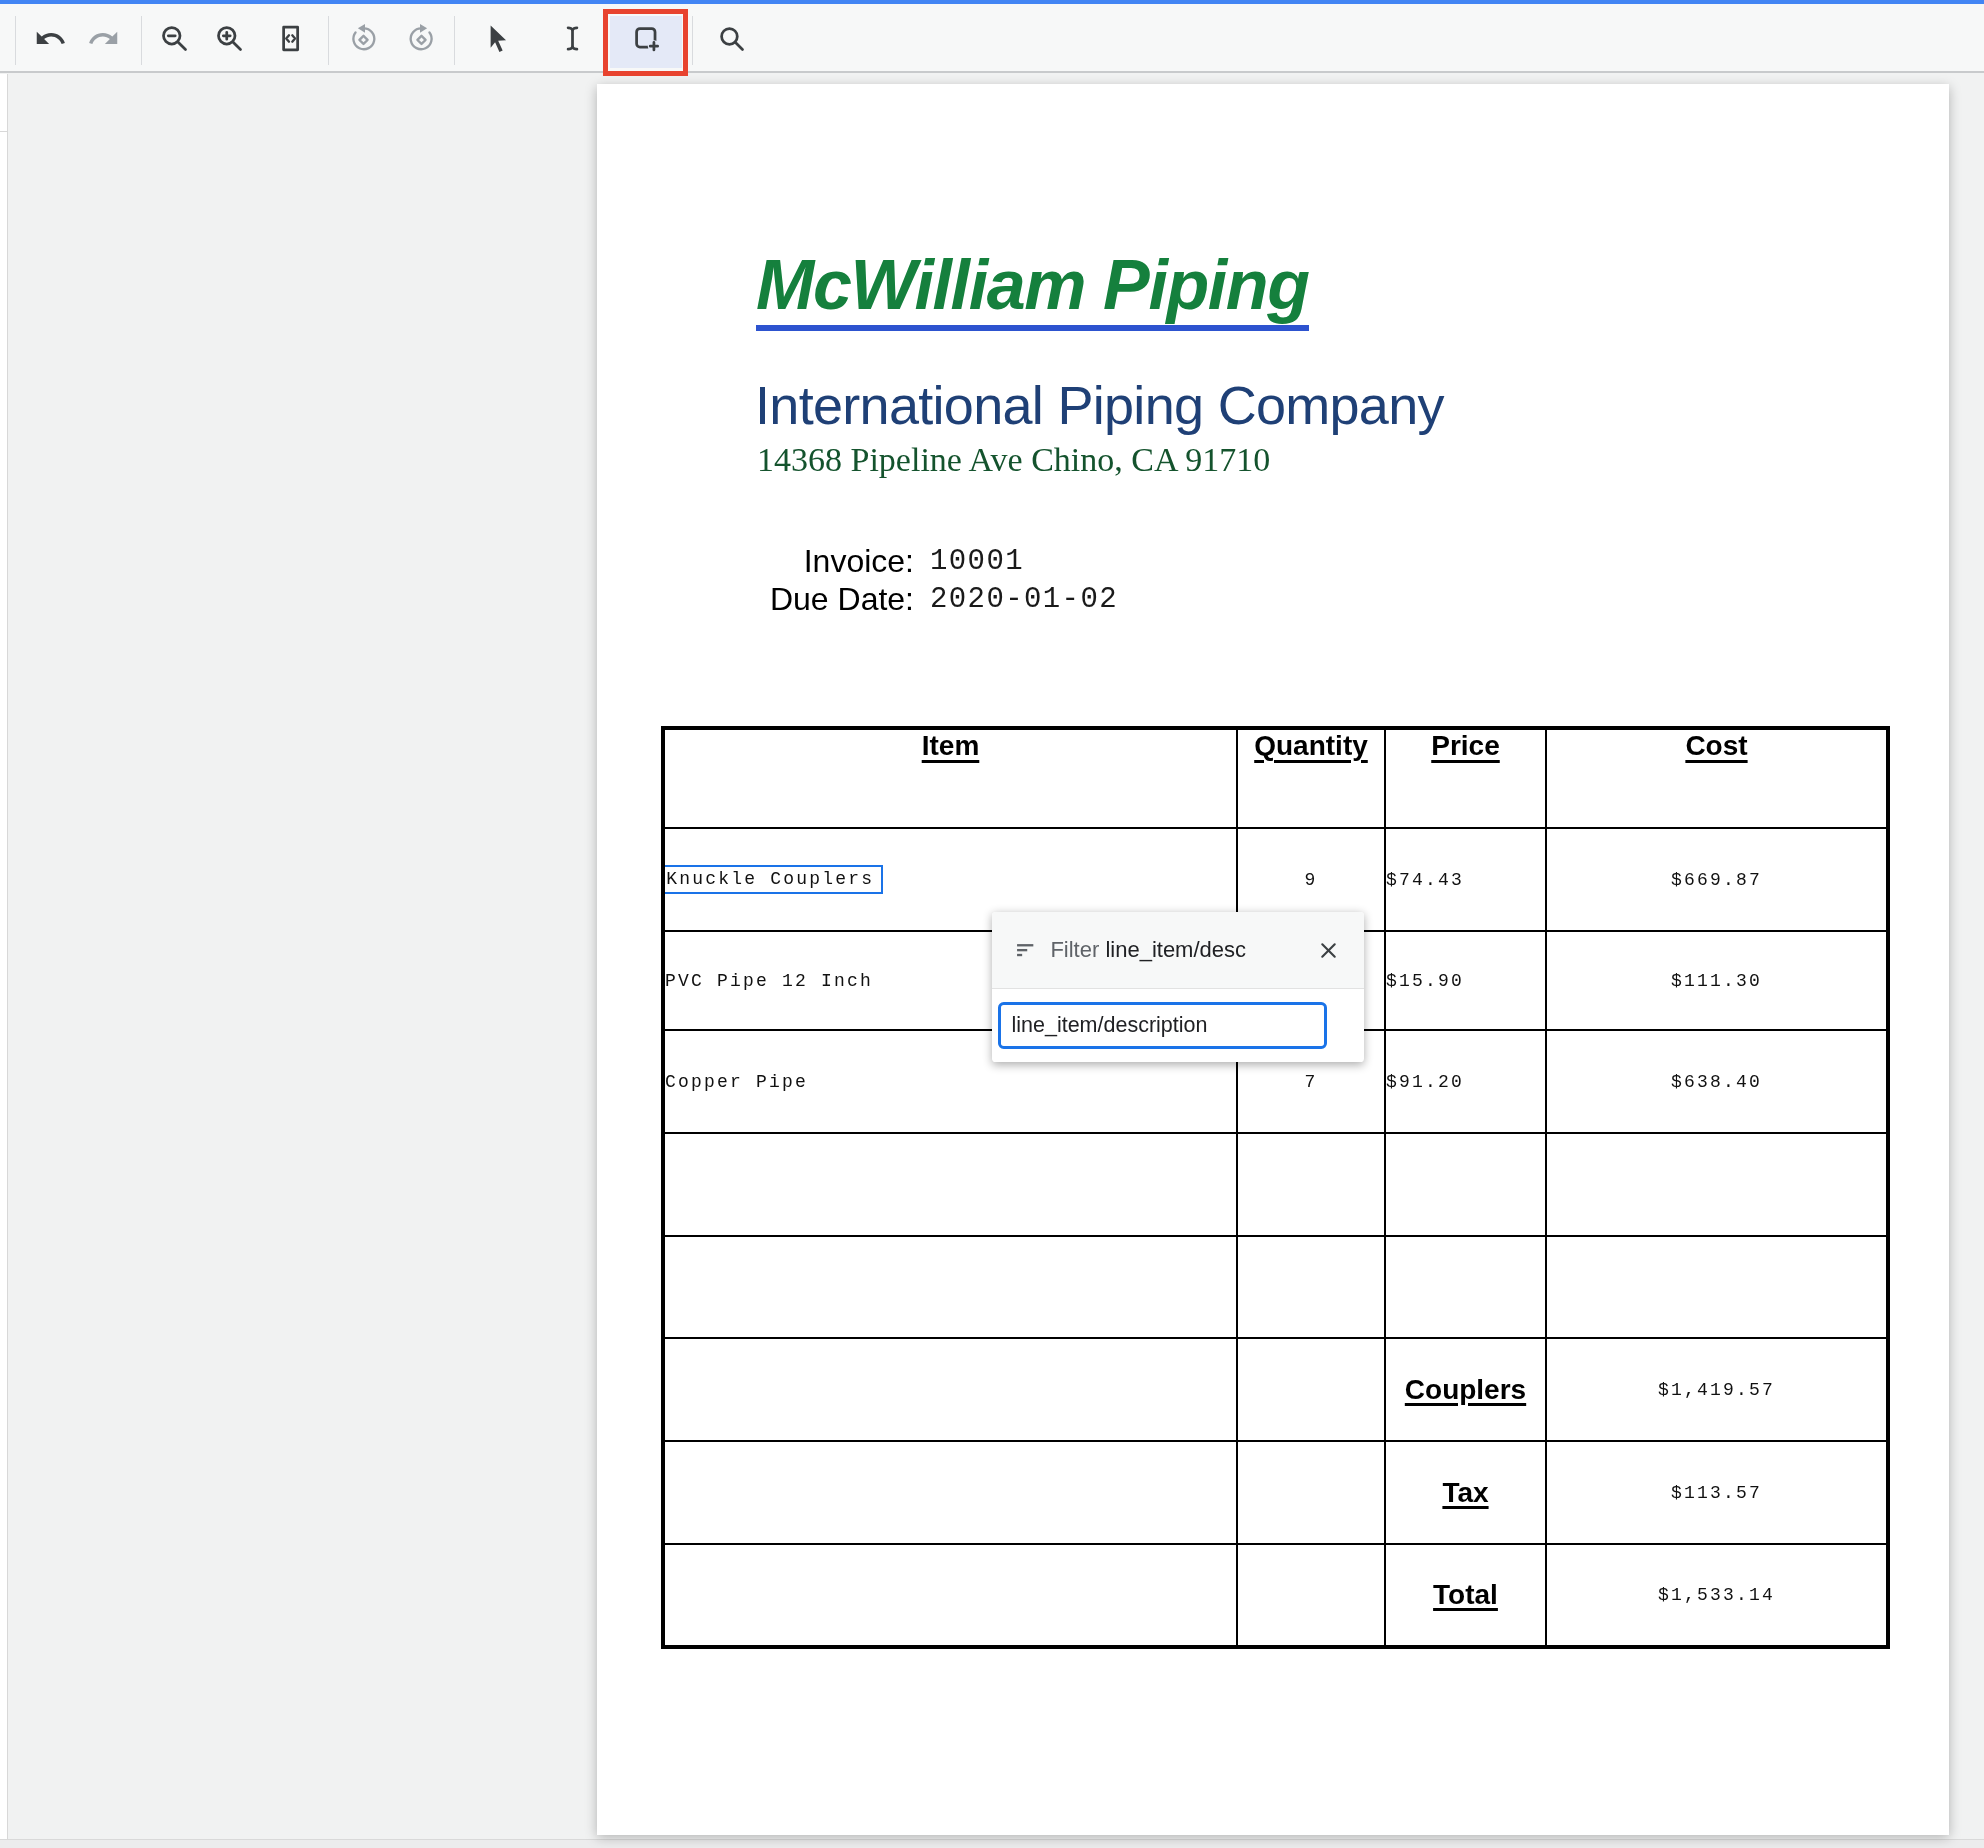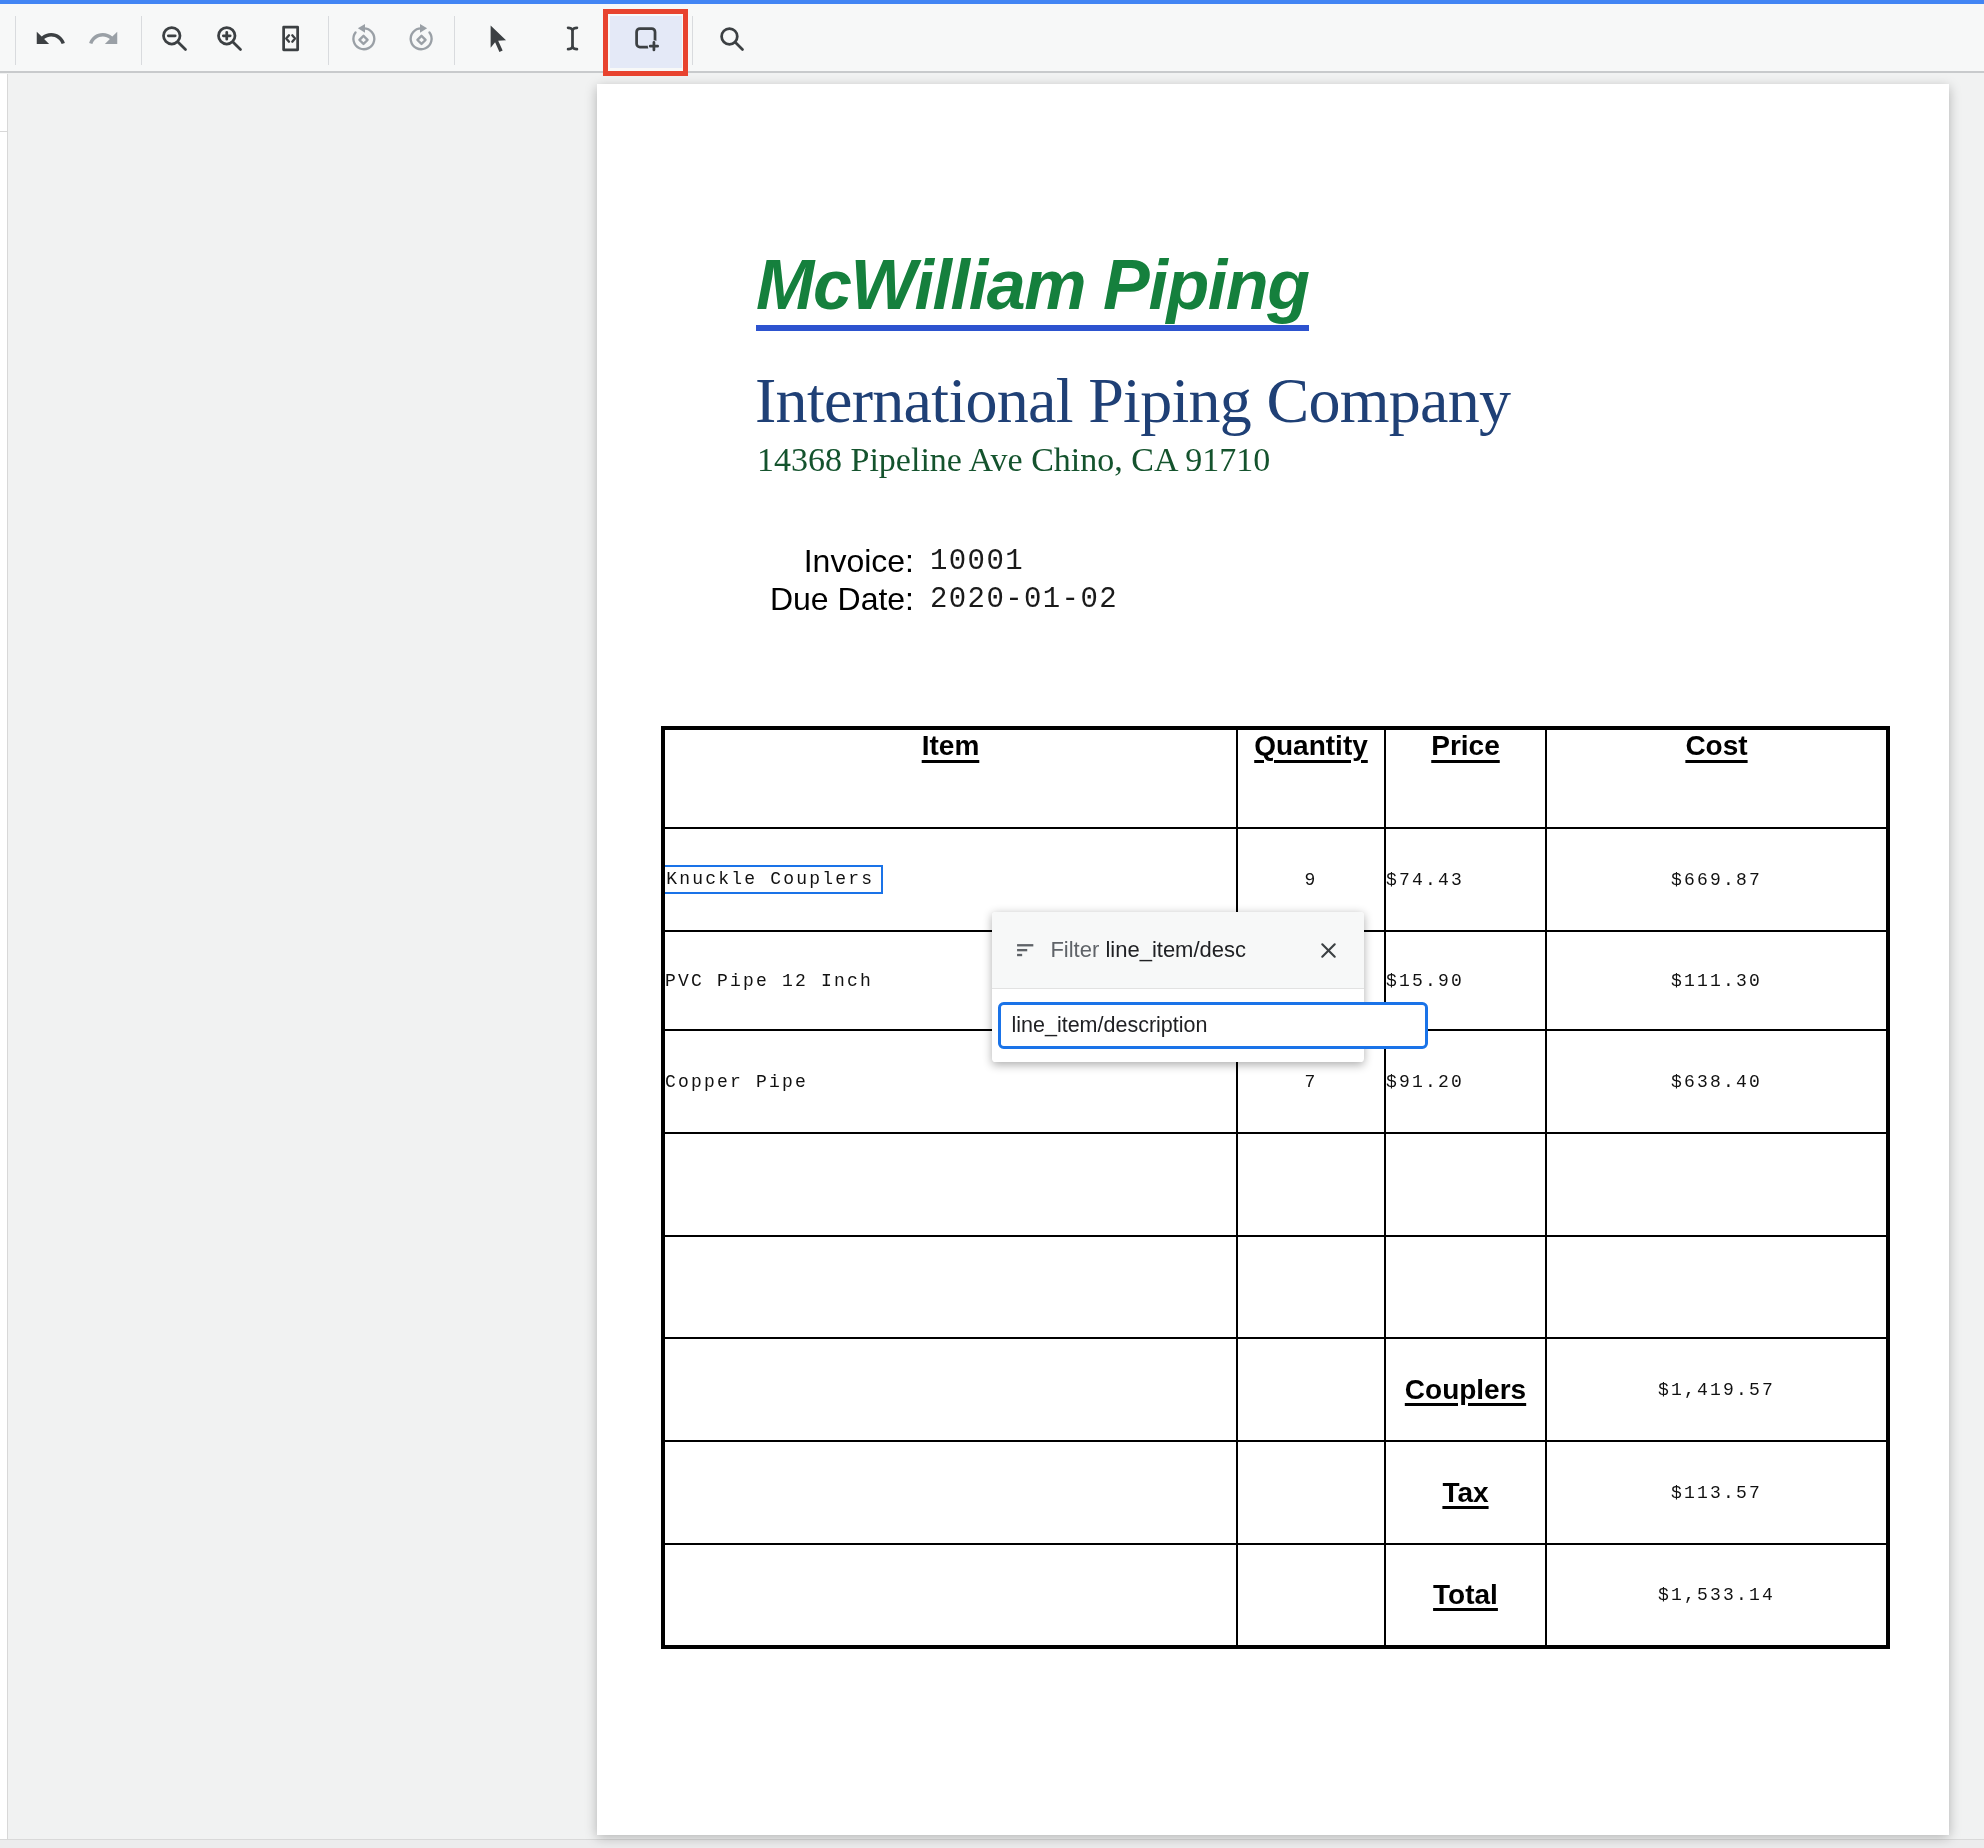--- a/index.html
+++ b/index.html
@@ -28,22 +28,22 @@
           border-right:0.7px solid #d8d8d8;z-index:2;}
   .lstrip-line{position:absolute;left:0;top:131px;width:7.2px;height:0.7px;background:#d8d8d8;z-index:3;}
   .bstrip{position:absolute;left:0;top:1839px;width:1985px;height:10px;background:#ececed;
           border-top:0.7px solid #d9d9d9;z-index:2;}
   
   .page{position:absolute;left:597px;top:84px;width:1352px;height:1751px;background:#ffffff;
         box-shadow:0 2.9px 11.5px rgba(0,0,0,.27);z-index:3;}
   .title{position:absolute;left:159px;top:163px;font-size:70px;font-weight:bold;font-style:italic;
          color:#15803d;line-height:1.1;letter-spacing:-1.4px;border-bottom:6.5px solid #2d53cf;
          padding-bottom:1.4px;display:inline-block;white-space:nowrap;}
-  .subtitle{position:absolute;left:158px;top:283px;font-size:64px;color:#1f4076;
-            letter-spacing:-0.7px;white-space:nowrap;line-height:1.05;font-family:Liberation Serif, serif;}
+  .subtitle{position:absolute;left:158px;top:293px;font-size:54px;color:#1f4076;
+            letter-spacing:-0.7px;white-space:nowrap;line-height:1.05;}
   .address{position:absolute;left:160px;top:357px;font-size:34px;color:#14532d;white-space:nowrap;font-family:Liberation Serif, serif;}
   .inv-row{position:absolute;left:108px;height:37px;display:flex;align-items:flex-end;}
   .inv-row.r1{top:459px;}
   .inv-row.r2{top:497px;}
   .inv-label{width:209px;text-align:right;font-size:32px;color:#000;line-height:37px;}
   .inv-value{margin-left:16px;font-family:"Liberation Mono","DejaVu Sans Mono",monospace;
              font-size:29px;letter-spacing:1.4px;color:#1a1a1a;line-height:37px;}
   
   .invtable{position:absolute;left:64px;top:642px;width:1225px;border-collapse:collapse;
             table-layout:fixed;border:4.3px solid #000;}
@@ -65,21 +65,21 @@
   
   .popup{position:absolute;left:992px;top:912px;width:372px;height:150px;background:#fff;
          border-radius:3.6px;box-shadow:0 2.2px 10px rgba(0,0,0,.32);z-index:40;}
   .popup-head{height:77px;background:#f7f8f8;border-bottom:0.7px solid #e2e2e2;
               border-radius:3.6px 3.6px 0 0;display:flex;align-items:center;padding:0 21px;
               box-sizing:border-box;}
   .popup-title{font-size:22px;margin-left:13px;color:#202124;white-space:nowrap;}
   .popup-title .flt{color:#5f6368;}
   .popup-close{margin-left:auto;width:30px;height:30px;display:flex;align-items:center;
                justify-content:center;cursor:pointer;}
-  .popup-input{position:absolute;left:5.7px;top:90px;width:430px;height:47px;box-sizing:border-box;
+  .popup-input{position:absolute;left:5.7px;top:90px;width:329px;height:47px;box-sizing:border-box;
                border:3.6px solid #1a73e8;border-radius:5.7px;font-size:21.5px;padding:0 7.2px 0 10.8px;
                color:#202124;font-family:"Liberation Sans",sans-serif;background:#fff;outline:none;}
 </style>
 </head>
 <body>
 
 <div class="topbar"></div>
 
 <div class="toolbar">
   <div class="tdiv" style="left:15px"></div>

